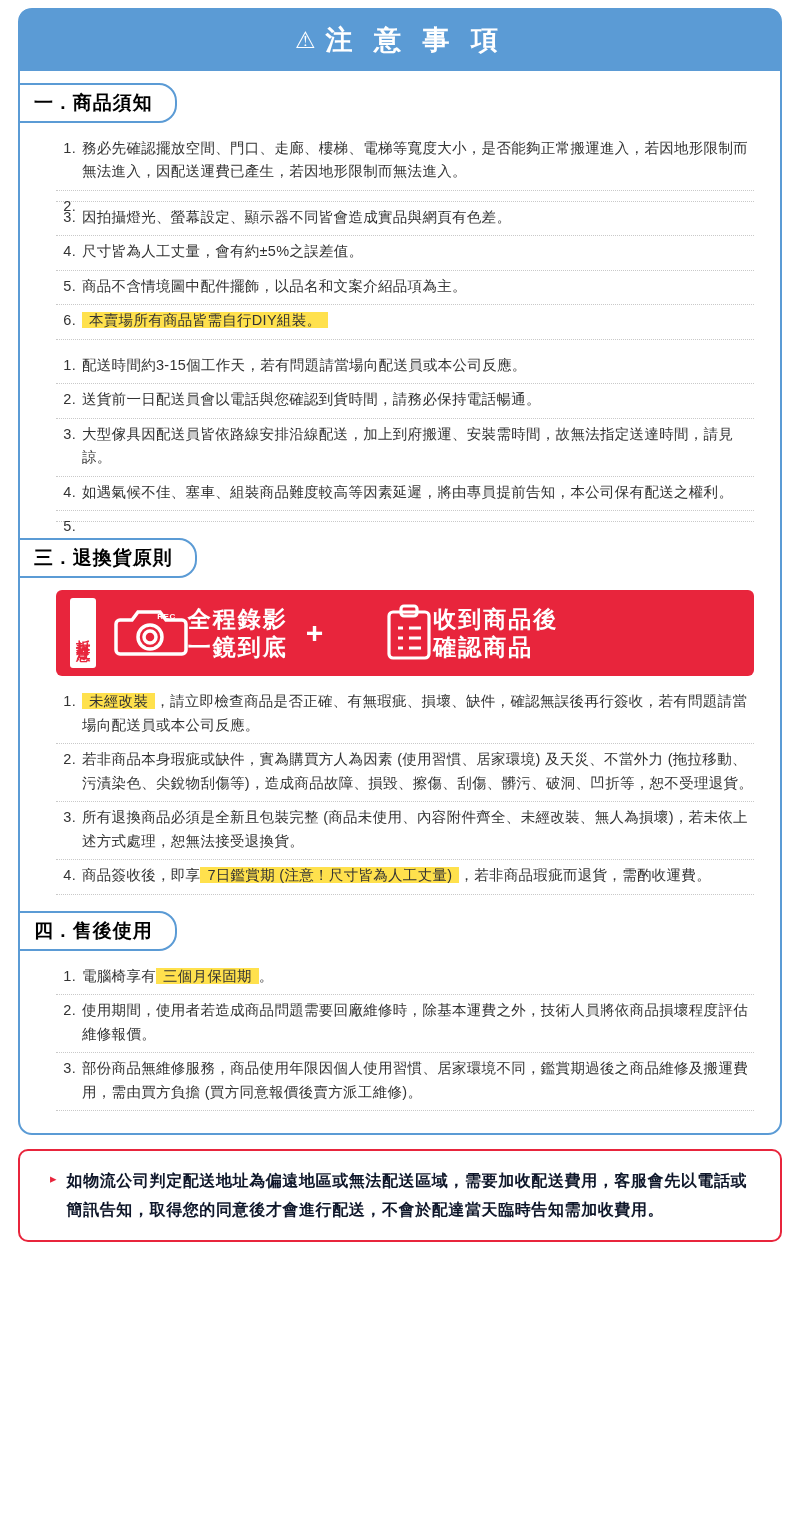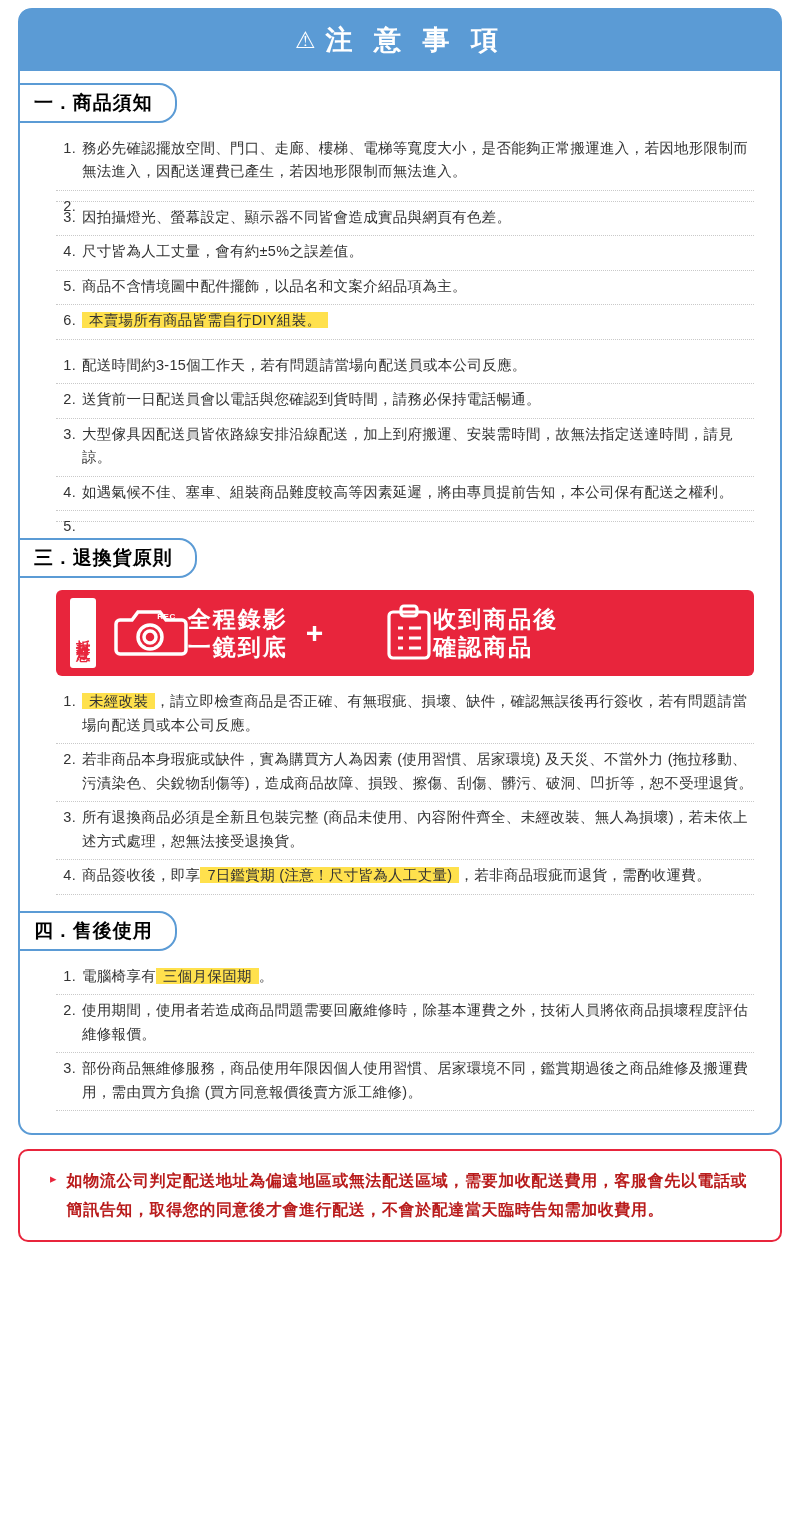--- a/index.html
+++ b/index.html
@@ -168,21 +168,21 @@
     gap: 10px;
     align-items: flex-start;
   }
   .bottombox .arrow {
     color: #e8253c;
     font-size: 13px;
     line-height: 1.9;
   }
   .bottombox p {
     margin: 0;
-    color: #b91c1c;
+    color: #0f172a;
     font-size: 16px;
     font-weight: bold;
     line-height: 1.78;
     letter-spacing: 0.6px;
   }
 </style>
 </head>
 <body>
 
 <div class="page">

